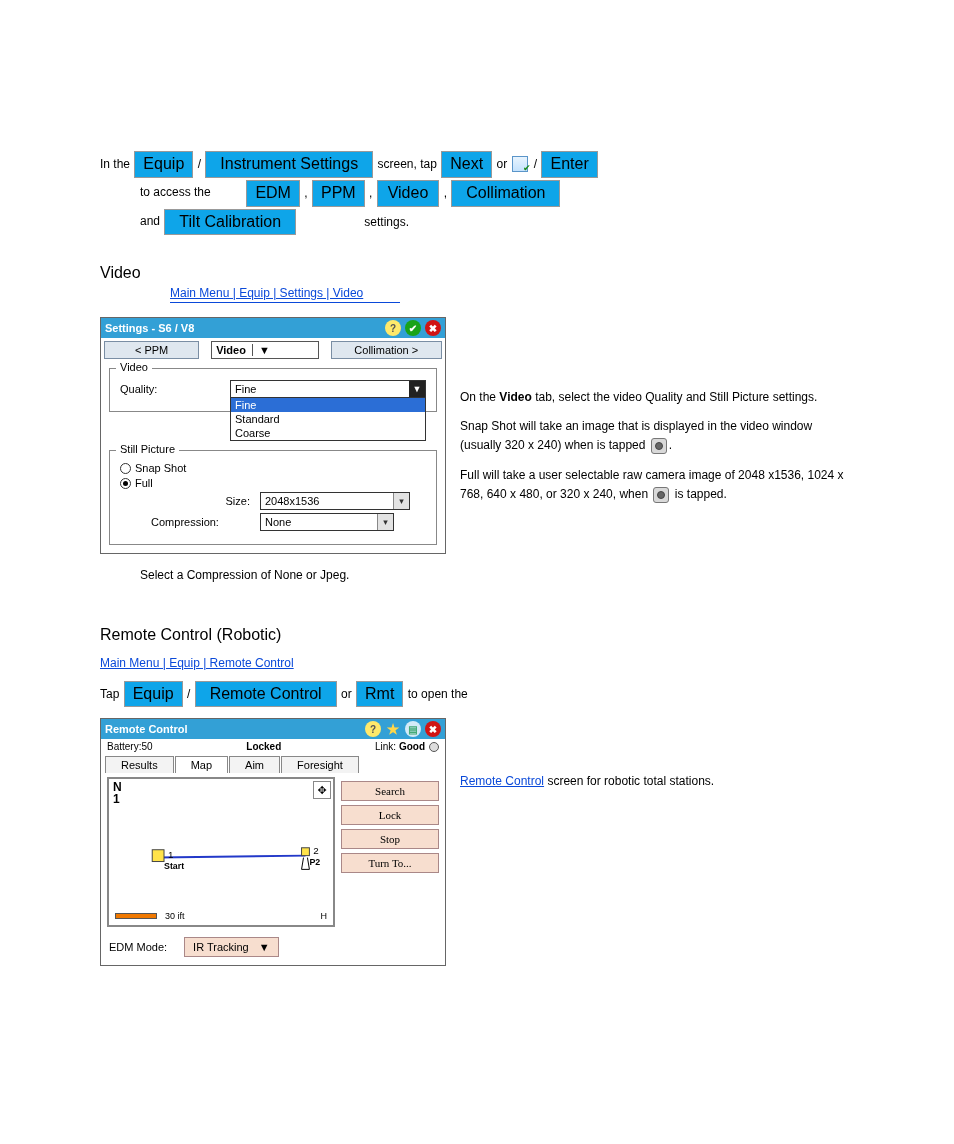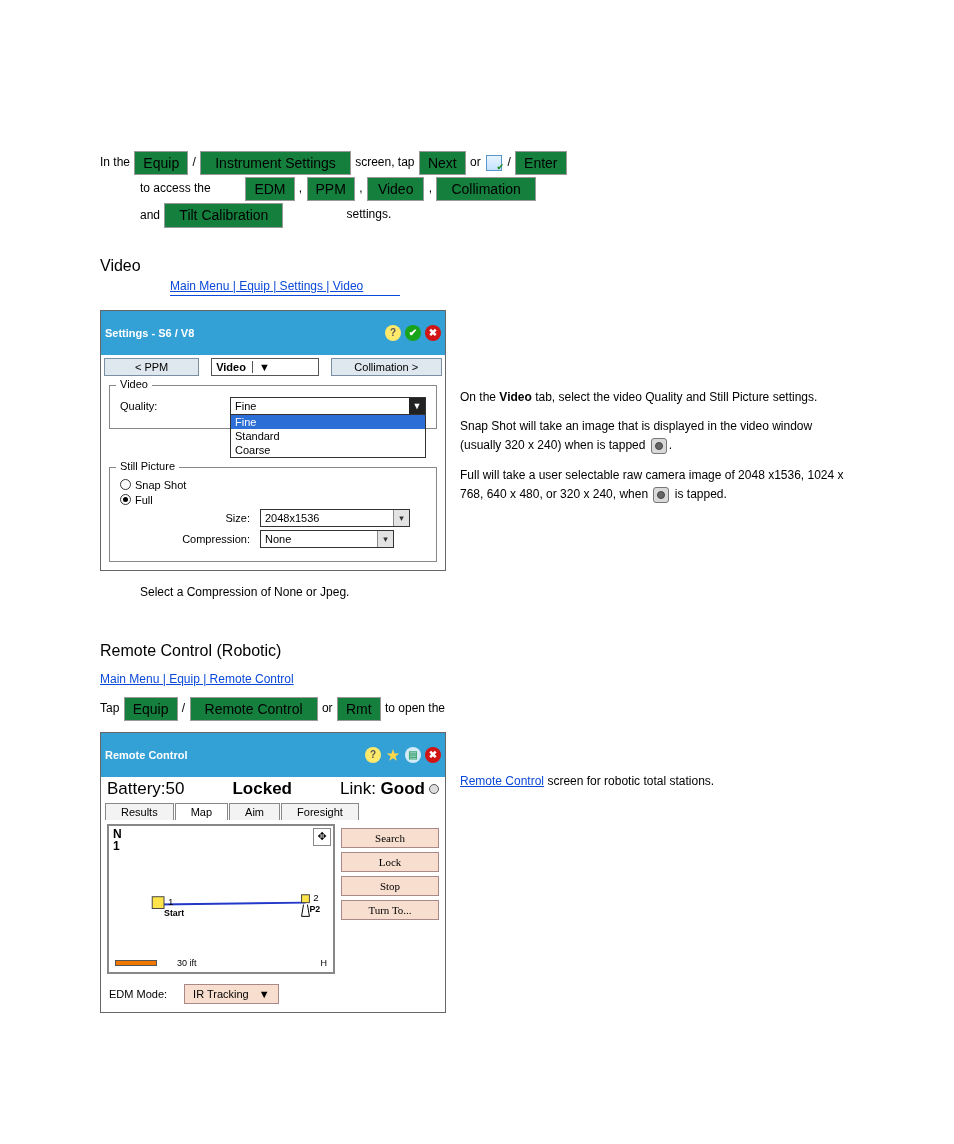--- a/index.html
+++ b/index.html
@@ -10,25 +10,25 @@
     background: #fff;
     font-family: Verdana, Arial, sans-serif;
     font-size: 12px;
     color: #000;
     position: relative;
   }
   .content { padding: 60px 100px 40px 100px; }
   .para { line-height: 1.6; margin: 0 0 8px 0; }
   .inline-btn {
     display: inline-block;
-    background: #15803d;
+    background: #0ea5e9;
     border: 1px solid #999;
     padding: 2px 8px;
     line-height: 1.3;
-    font-size: 14px;
+    font-size: 16px;
     vertical-align: middle;
     margin: 1px 1px;
     white-space: nowrap;
   }
   .btn-wide { padding: 2px 14px; }
   .btn-mid  { padding: 2px 10px; }
   .inline-icon {
     display: inline-block;
     width: 16px; height: 16px;
     vertical-align: middle;
@@ -74,21 +74,21 @@
     border:1px solid #666;
     background:#fff;
     width:346px;
     margin:10px 0 12px 0;
     font-size:11px;
     font-family: Tahoma, Verdana, sans-serif;
   }
   .titlebar{
     display:flex; align-items:center;
     background:#33a0d6; color:#fff;
-    font-weight:bold; padding:14px 4px;
+    font-weight:bold; padding:2px 4px;
   }
   .titlebar .spacer{flex:1;}
   .tb-icon{
     width:16px;height:16px;margin-left:4px;display:inline-flex;
     align-items:center;justify-content:center;border-radius:8px;
     font-size:10px; font-weight:bold;
   }
   .tb-help{background:#ffe96b;color:#555;}
   .tb-star{background:transparent;color:#ffd74a;font-size:14px;}
   .tb-clip{background:#d3eaf7;color:#4a7;}
@@ -141,39 +141,39 @@
   .dd-item.sel{background:#2b6ed6;color:#fff;}
   .radio{
     width:11px;height:11px;border:1px solid #333;border-radius:50%;
     display:inline-block;margin-right:4px;position:relative;vertical-align:middle;
   }
   .radio.checked::after{
     content:"";position:absolute;left:2px;top:2px;width:5px;height:5px;
     border-radius:50%;background:#000;
   }
   
-  .rc-status{display:flex;align-items:center;font-size:17px;padding:2px 6px;}
+  .rc-status{display:flex;align-items:center;font-size:10px;padding:2px 6px;}
   .rc-status .sp{flex:1;}
   .rc-led{width:10px;height:10px;border:1px solid #555;border-radius:50%;background:#ddd;margin-left:4px;}
   .rc-tabs{display:flex;margin:2px 4px 0 4px;}
   .rc-tab{border:1px solid #888;border-bottom:none;padding:2px 15px;background:#f3f3f3;margin-right:1px;}
   .rc-tab.active{background:#fff;font-weight:normal;}
   .rc-body{display:flex;gap:6px;padding:4px 6px 8px 6px;}
   .rc-map{
     width:228px;height:150px;border:2px solid #888;position:relative;
     background:#fff;
   }
   .rc-map .compass{position:absolute;left:4px;top:2px;font-weight:bold;font-size:12px;line-height:1;}
   .rc-map .move-icon{
     position:absolute;right:2px;top:2px;width:18px;height:18px;
     border:1px solid #888;background:#fff;
     display:flex;align-items:center;justify-content:center;font-size:11px;
   }
   .rc-map svg{position:absolute;inset:0;}
-  .rc-scale{position:absolute;left:6px;bottom:4px;display:flex;align-items:center;gap:20px;font-size:9px;}
+  .rc-scale{position:absolute;left:6px;bottom:4px;display:flex;align-items:center;gap:8px;font-size:9px;}
   .rc-scale .bar{width:42px;height:6px;background:#f07800;border:1px solid #555;}
   .rc-h{position:absolute;right:6px;bottom:4px;font-size:9px;}
   .rc-btns{flex:1;display:flex;flex-direction:column;gap:4px;padding-top:4px;}
   .rc-btn{
     background:#f7decf;border:1px solid #a88;padding:3px 0;text-align:center;
     font-family:Verdana;font-size:11px;
   }
   .rc-bottom{display:flex;align-items:center;gap:17px;padding:2px 8px 8px 8px;}
   .rc-mode-btn{
     display:flex;align-items:center;gap:10px;
@@ -264,21 +264,21 @@
         <span>Full</span>
       </div>
       <div class="row">
         <span class="lbl" style="text-align:right;padding-right:10px;width:140px;">Size:</span>
         <div class="combo light" style="width:150px;flex:none;">
           <span class="combo-text">2048x1536</span>
           <span class="combo-arrow">▾</span>
         </div>
       </div>
       <div class="row">
-        <span class="lbl" style="text-align:right;padding-right:10px;width:140px;">Compression:</span>
+        <span class="lbl" style="text-align:center;padding-right:10px;width:140px;">Compression:</span>
         <div class="combo light" style="width:134px;flex:none;">
           <span class="combo-text">None</span>
           <span class="combo-arrow">▾</span>
         </div>
       </div>
     </div>
   </div>
 
   
   <div style="position:absolute; left:460px; top:388px; width:390px;">

